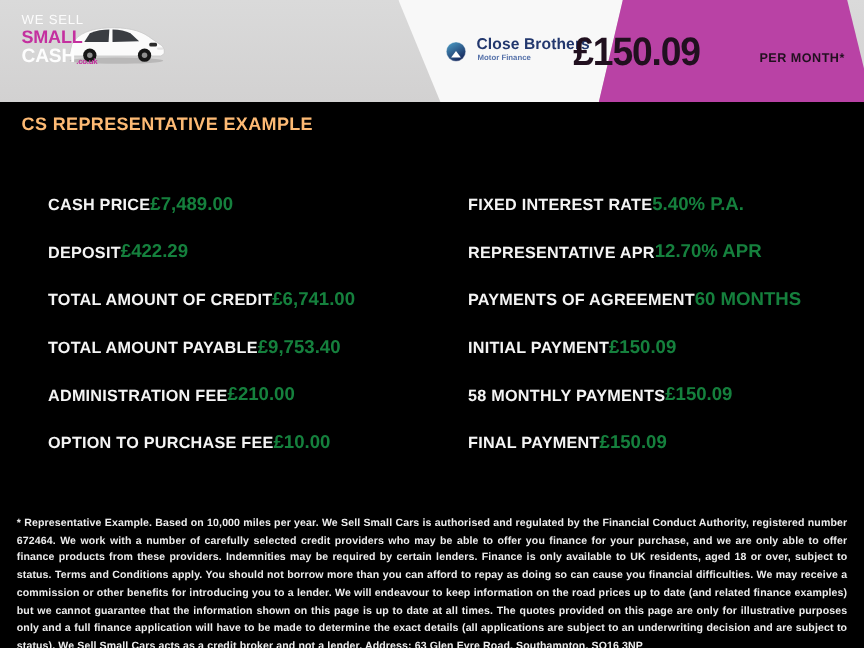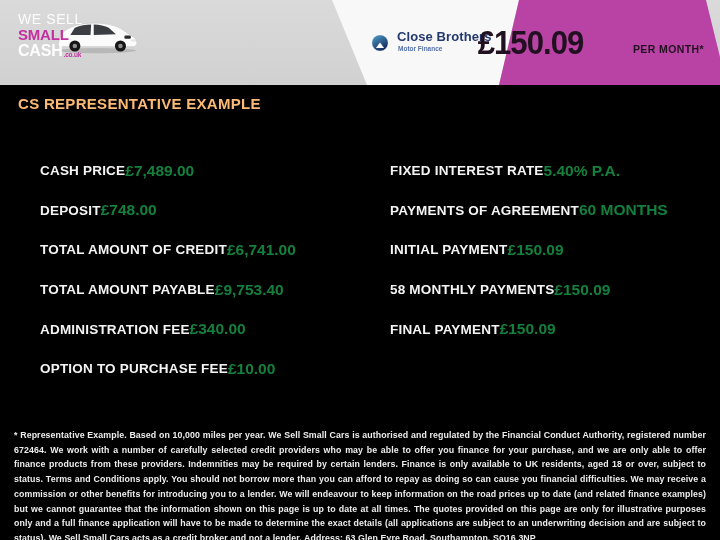--- a/index.html
+++ b/index.html
@@ -14,21 +14,21 @@
   .banner { position:absolute; top:0; left:0; width:720px; height:85px;
             background:linear-gradient(180deg,#dadada 0%,#d2d1d1 100%); }
   .seg-white { position:absolute; inset:0; background:#f8f8f8;
     clip-path:polygon(332px 0px, 519px 0px, 499px 85px, 367px 85px); }
   .seg-pink { position:absolute; inset:0; background:#b942a5;
     clip-path:polygon(519px 0px, 706px 0px, 720px 57px, 720px 85px, 499px 85px); }
 
   
   .dealer-logo { position:absolute; left:18px; top:12px; width:130px; height:62px; }
   .logo-text { position:relative; z-index:2; display:flex; flex-direction:column; line-height:1; }
-  .logo-l1 { font-size:14px; font-weight:normal; color:#fcfcfc; letter-spacing:.6px; }
+  .logo-l1 { font-size:11px; font-weight:normal; color:#fcfcfc; letter-spacing:.6px; }
   .logo-l2 { font-size:15px; font-weight:bold; color:#c4309f; letter-spacing:-.2px; margin-top:1px; }
   .logo-l3 { font-size:16px; font-weight:bold; color:#fdfdfd; letter-spacing:-.2px; margin-top:1px; display:flex; align-items:flex-end; }
   .logo-suffix { font-size:6.5px; font-weight:bold; color:#c4309f; margin-left:1px; margin-bottom:1px; }
   .car { position:absolute; left:36px; top:6px; width:86px; height:auto; z-index:1; }
 
   
   .lender { position:absolute; left:371px; top:29px; display:flex; align-items:flex-end; gap:8px; }
   .lender-icon svg { display:block; }
   .lender-name { font-size:13px; font-weight:bold; color:#23386e; letter-spacing:.1px; }
   .lender-sub  { font-size:6.5px; font-weight:bold; color:#5571a9; margin-top:1px; margin-left:1px; }
@@ -118,44 +118,48 @@
 
   <h1 class="title">CS REPRESENTATIVE EXAMPLE</h1>
 
   <div class="col col-left">
     <div class="row">
       <span class="lbl">CASH PRICE</span>
       <span class="val">£7,489.00</span>
     </div>
     <div class="row">
       <span class="lbl">DEPOSIT</span>
-      <span class="val">£748.00</span>
+      <span class="val">£422.29</span>
     </div>
     <div class="row">
       <span class="lbl">TOTAL AMOUNT OF CREDIT</span>
       <span class="val">£6,741.00</span>
     </div>
     <div class="row">
       <span class="lbl">TOTAL AMOUNT PAYABLE</span>
       <span class="val">£9,753.40</span>
     </div>
     <div class="row">
       <span class="lbl">ADMINISTRATION FEE</span>
-      <span class="val">£340.00</span>
+      <span class="val">£210.00</span>
     </div>
     <div class="row">
       <span class="lbl">OPTION TO PURCHASE FEE</span>
       <span class="val">£10.00</span>
     </div>
   </div>
 
   <div class="col col-right">
     <div class="row">
       <span class="lbl">FIXED INTEREST RATE</span>
       <span class="val">5.40% P.A.</span>
+    </div>
+    <div class="row">
+      <span class="lbl">REPRESENTATIVE APR</span>
+      <span class="val">12.70% APR</span>
     </div>
     <div class="row">
       <span class="lbl">PAYMENTS OF AGREEMENT</span>
       <span class="val">60 MONTHS</span>
     </div>
     <div class="row">
       <span class="lbl">INITIAL PAYMENT</span>
       <span class="val">£150.09</span>
     </div>
     <div class="row">

